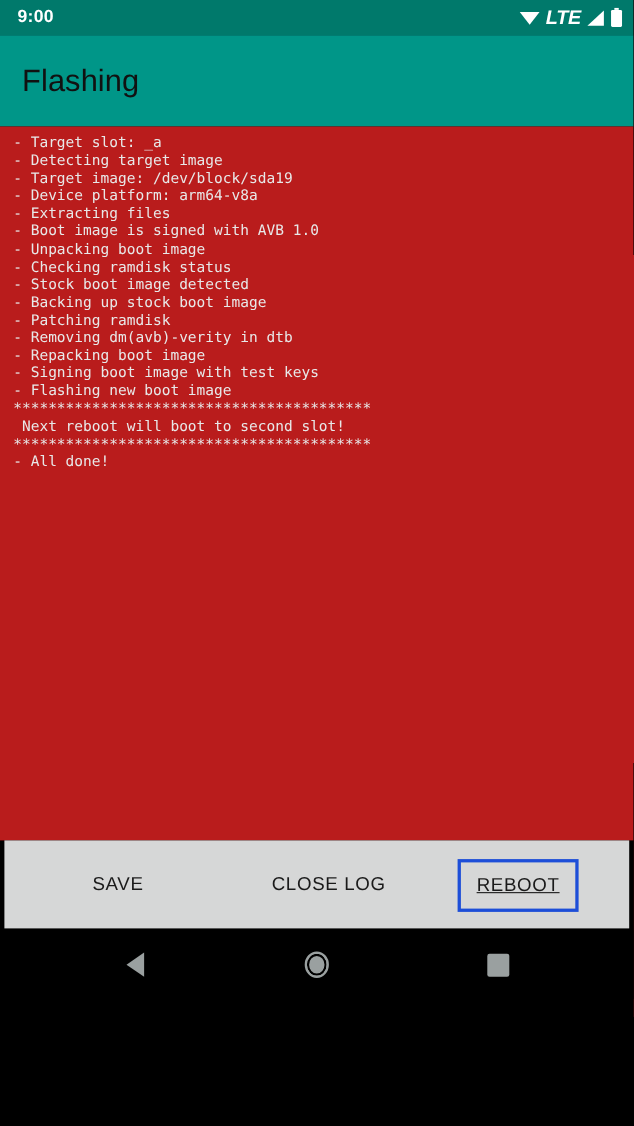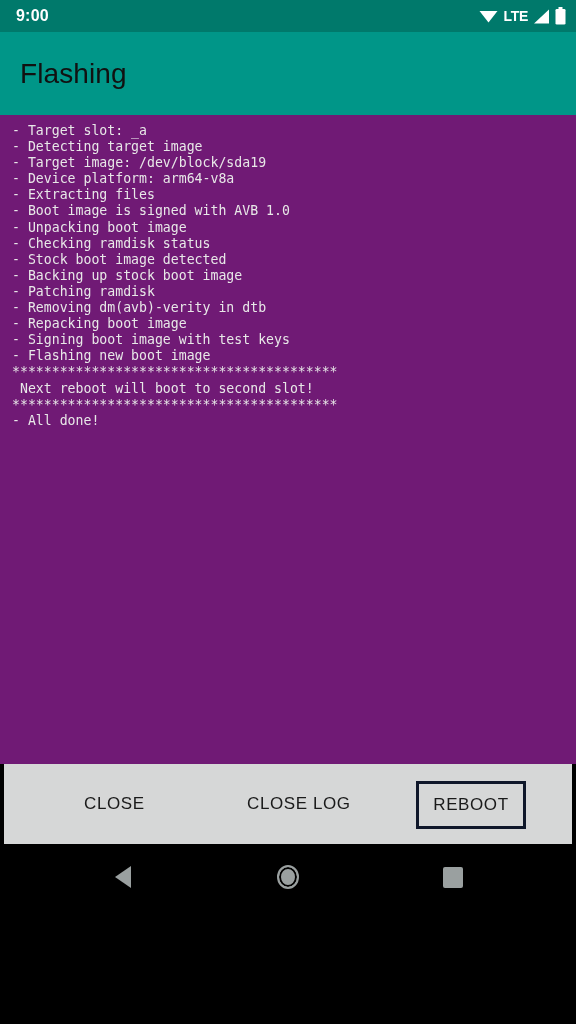--- a/index.html
+++ b/index.html
@@ -51,24 +51,25 @@
     gap: 5px;
   }
 
   .icon-wifi {
     width: 19px;
     height: 14px;
     display: block;
   }
   .icon-lte {
     color: #ffffff;
-    font-size: 14px;
+    font-size: 18px;
     font-weight: bold;
     letter-spacing: -0.3px;
     line-height: 1;
+    font-style: italic;
   }
   .icon-signal {
     width: 17px;
     height: 15px;
     display: block;
   }
   .icon-battery {
     width: 11px;
     height: 18px;
     display: block;
@@ -87,21 +88,21 @@
   .app-title {
     color: #111111;
     font-size: 28px;
     font-weight: normal;
     letter-spacing: 0.1px;
   }
 
   
   .console {
     flex: 1 1 auto;
-    background: #701a75;
+    background: #b91c1c;
     overflow: hidden;
     padding: 8px 0 12px 12px;
     position: relative;
   }
 
   .console-text {
     color: #e8e8e8;
     font-family: "DejaVu Sans Mono", "Liberation Mono", monospace;
     font-size: 13.2px;
     line-height: 16.1px;
@@ -143,25 +144,26 @@
   }
 
   .btn-close  { left: 68px; }
   .btn-savelog { left: 231px; }
   .btn-reboot {
     left: 412px;
     top: 17px;
     transform: none;
     width: 110px;
     height: 48px;
-    border: 3px solid #0f172a;
+    border: 3px solid #1d4ed8;
     display: flex;
     align-items: center;
     justify-content: center;
     padding: 0;
+    text-decoration: underline;
   }
 
   
   .nav-bar {
     flex: 0 0 auto;
     height: 62px;
     background: #000000;
     display: flex;
     align-items: center;
     justify-content: space-around;
@@ -248,21 +250,21 @@
 - Signing boot image with test keys
 - Flashing new boot image
 *****************************************
  Next reboot will boot to second slot!
 *****************************************
 - All done!</div>
   </div>
 
   <div class="button-bar-wrap">
     <div class="button-bar">
-      <button class="bar-btn btn-close">CLOSE</button>
+      <button class="bar-btn btn-close">SAVE</button>
       <button class="bar-btn btn-savelog">CLOSE LOG</button>
       <button class="bar-btn btn-reboot">REBOOT</button>
     </div>
   </div>
 
   <div class="nav-bar">
     <div class="nav-btn">
       <span class="nav-back"></span>
     </div>
     <div class="nav-btn">

